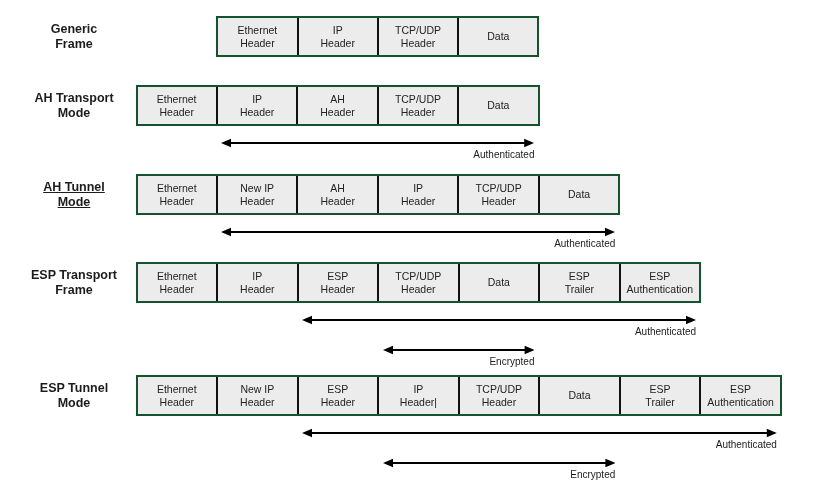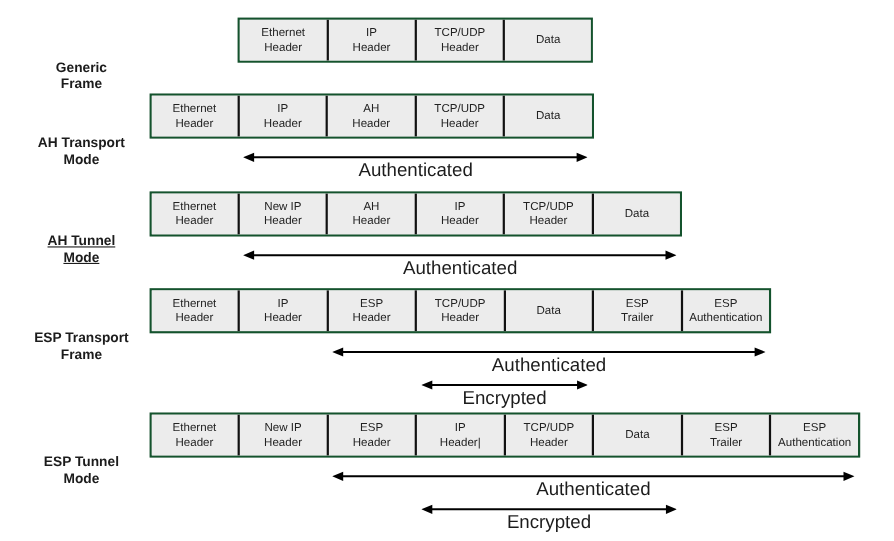--- a/index.html
+++ b/index.html
@@ -18,21 +18,20 @@
   .row-label {
     position: absolute;
     left: 8px;
     width: 132px;
     text-align: center;
     font-weight: bold;
     font-size: 12.5px;
     line-height: 15px;
     color: #1c1c1c;
     white-space: pre-line;
-    margin-top: 32px;
   }
   .packet-row {
     position: absolute;
     display: flex;
     border: 2px solid #14532d;
     background: #ececec;
     box-sizing: border-box;
   }
   .field-box {
     flex: 1 1 0;
@@ -51,22 +50,22 @@
     box-sizing: border-box;
   }
   .field-box:first-child { border-left: none; }
   .span-arrow {
     position: absolute;
     height: 12px;
     display: block;
   }
   .arrow-label {
     position: absolute;
-    text-align: center;
-    font-size: 17px;
+    text-align: right;
+    font-size: 10px;
     line-height: 13px;
     color: #1c1c1c;
   }
 </style>
 </head>
 <body>
 
 <div id="stage">
     <div class="row-label" style="top: 21.5px;">Generic
 Frame</div>

